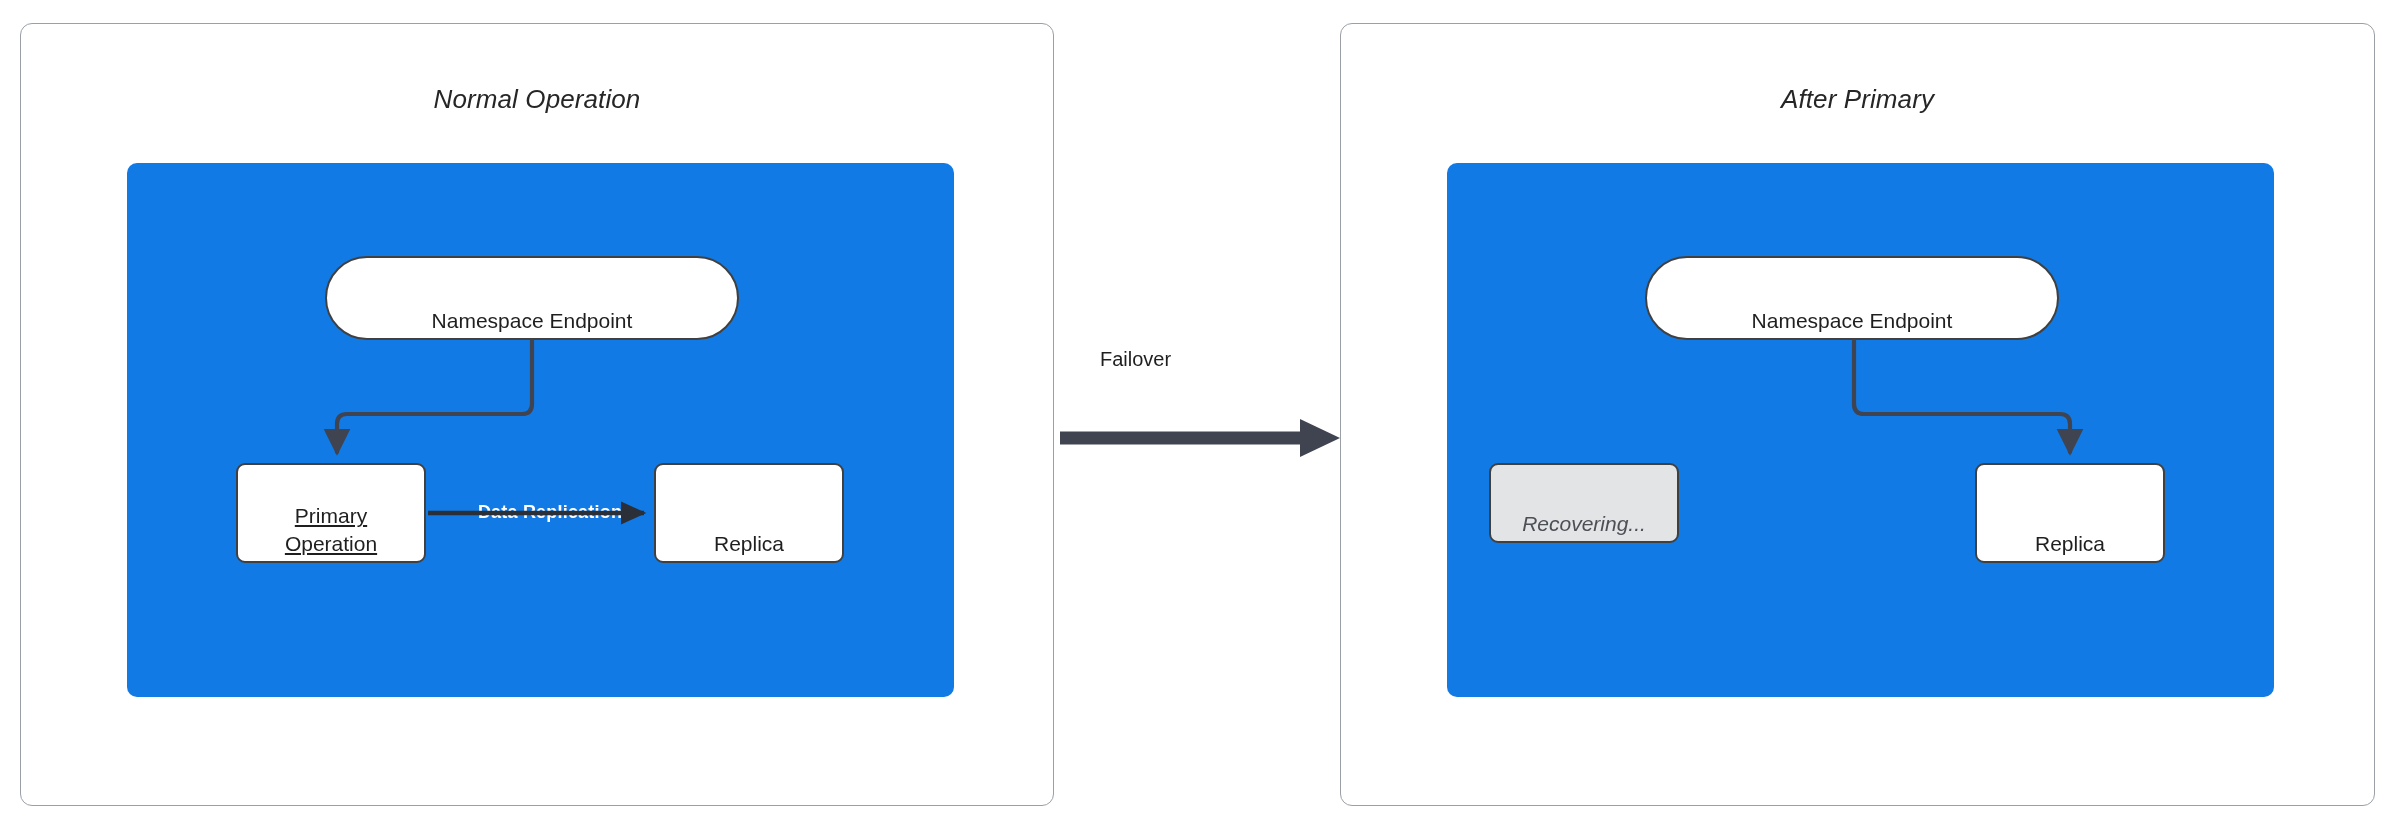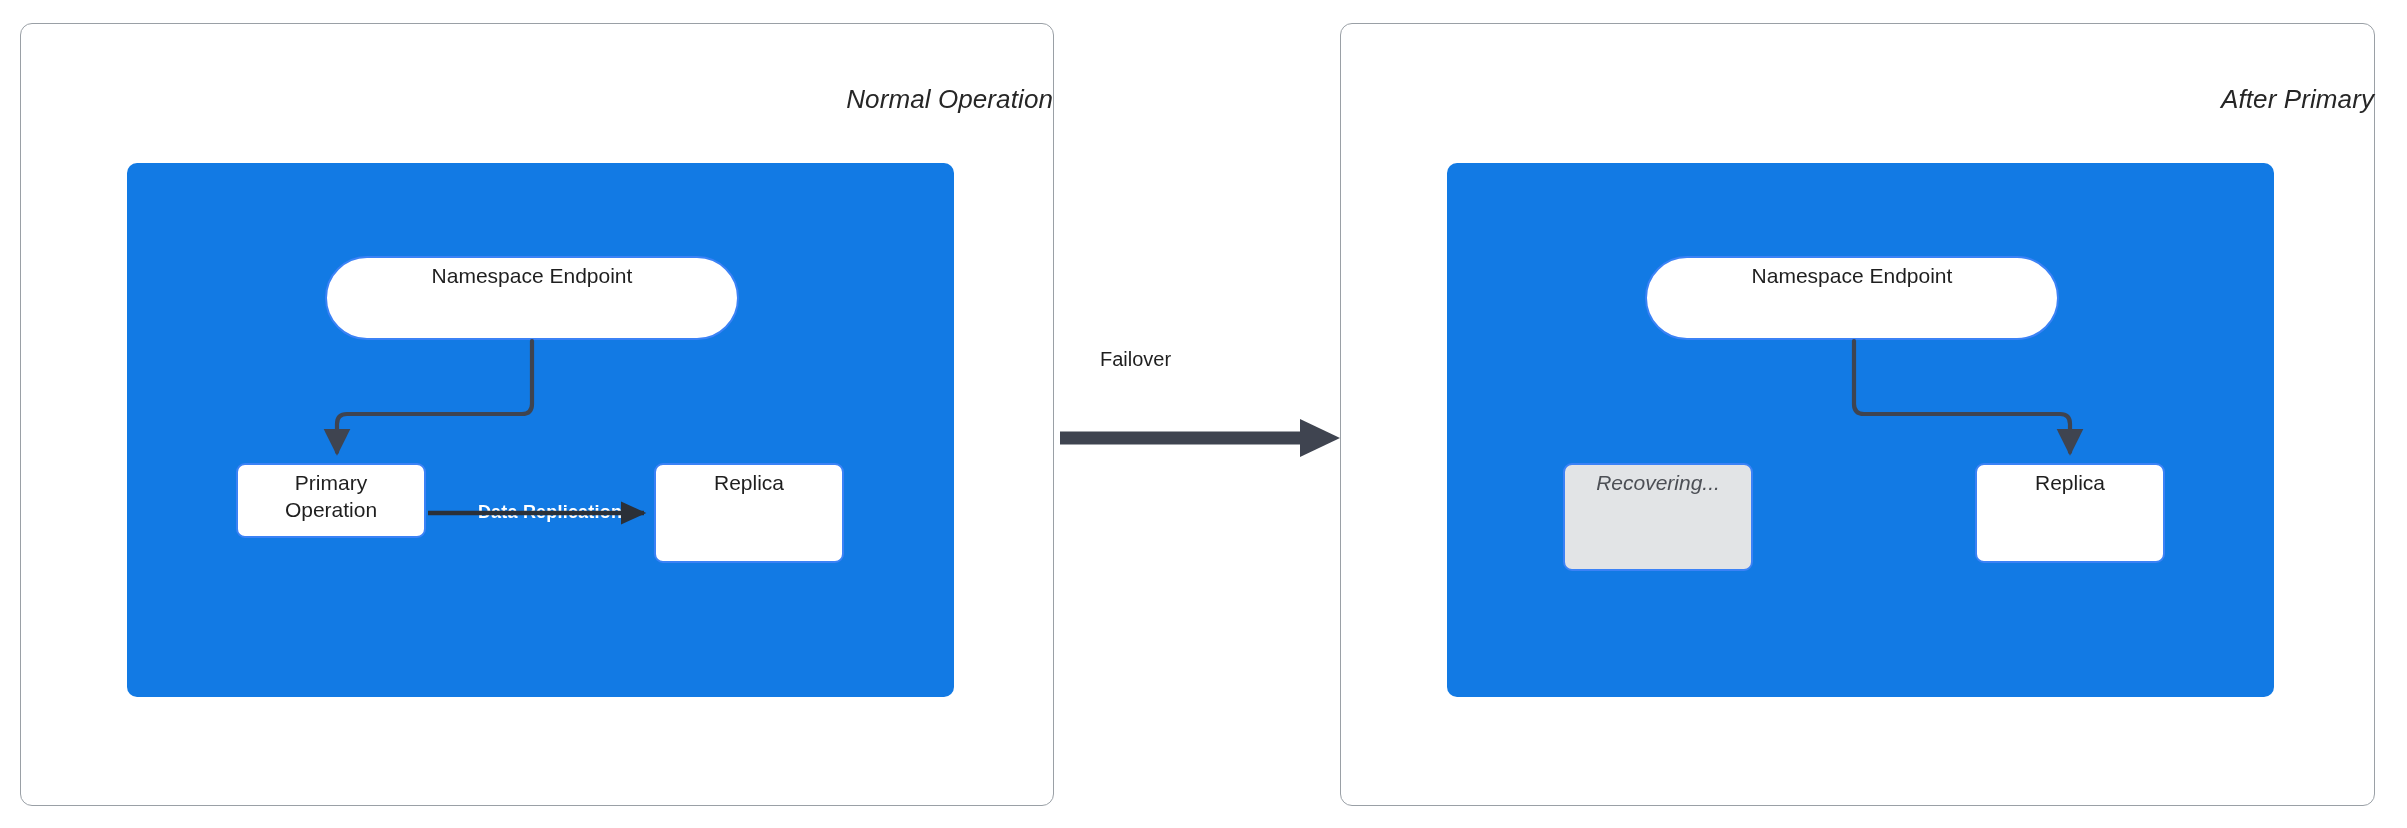--- a/index.html
+++ b/index.html
@@ -28,21 +28,21 @@
     box-sizing: border-box;
   }
   #panel-left  { left: 20px;   top: 23px; width: 1034px; height: 783px; }
   #panel-right { left: 1340px; top: 23px; width: 1035px; height: 783px; }
 
   .panel-title {
     position: absolute;
     top: 60px;
     left: 0;
     width: 100%;
-    text-align: right;
+    text-align: center;
     font-style: italic;
     font-size: 26px;
     color: #262626;
     letter-spacing: 0.1px;
   }
 
   
   .bluebox {
     position: absolute;
     background: #127ae4;
@@ -50,46 +50,46 @@
     box-sizing: border-box;
   }
   #blue-left  { left: 127px; top: 163px; width: 827px; height: 534px; }
   #blue-right { left: 1447px; top: 163px; width: 827px; height: 534px; }
 
   
   .node {
     position: absolute;
     box-sizing: border-box;
     background: #ffffff;
-    border: 2px solid #3b82f6;
+    border: 2px solid #404040;
     display: flex;
-    align-items: flex-start;
+    align-items: flex-end;
     justify-content: center;
     text-align: center;
     color: #1f1f1f;
     font-size: 21px;
     line-height: 1.3;
     padding: 4px 10px;
   }
   .node.stadium { border-radius: 999px; }
   .node.rect    { border-radius: 9px; }
   .node.recovering {
     background: #e2e4e6;
     font-style: italic;
     color: #4c4f55;
   }
 
   
   #node-endpoint-left { left: 325px; top: 256px; width: 414px; height: 84px; }
-  #node-primary       { left: 236px; top: 463px; width: 190px; height: 75px; }
+  #node-primary       { left: 236px; top: 463px; width: 190px; height: 100px; text-decoration: underline; }
   #node-replica-left  { left: 654px; top: 463px; width: 190px; height: 100px; }
 
   
   #node-endpoint-right { left: 1645px; top: 256px; width: 414px; height: 84px; }
-  #node-recovering     { left: 1563px; top: 463px; width: 190px; height: 108px; }
+  #node-recovering     { left: 1489px; top: 463px; width: 190px; height: 80px; }
   #node-replica-right  { left: 1975px; top: 463px; width: 190px; height: 100px; }
 
   
   #wires {
     position: absolute;
     left: 0; top: 0;
     width: 2407px;
     height: 828px;
     pointer-events: none;
   }

